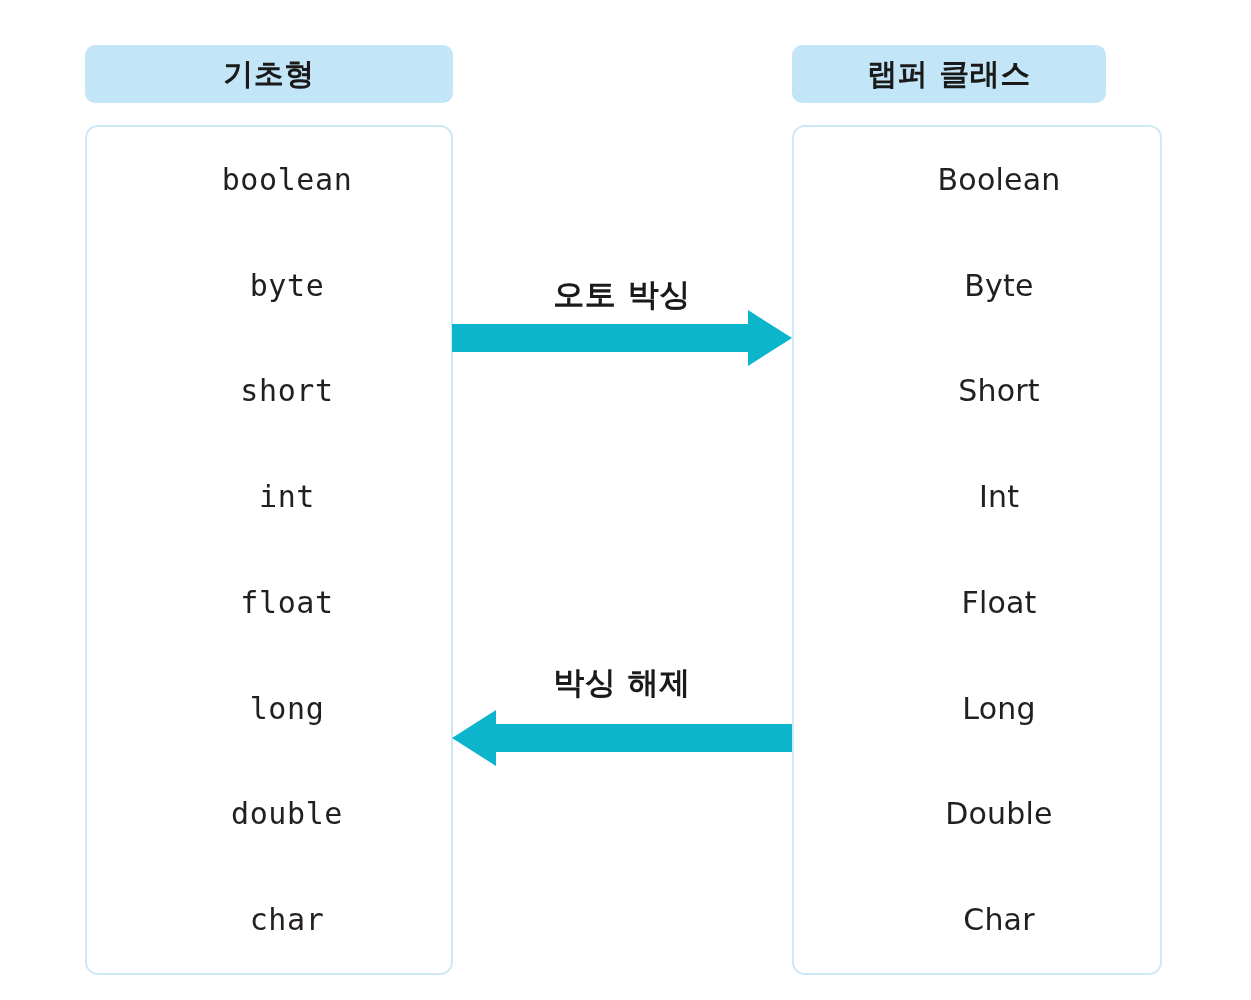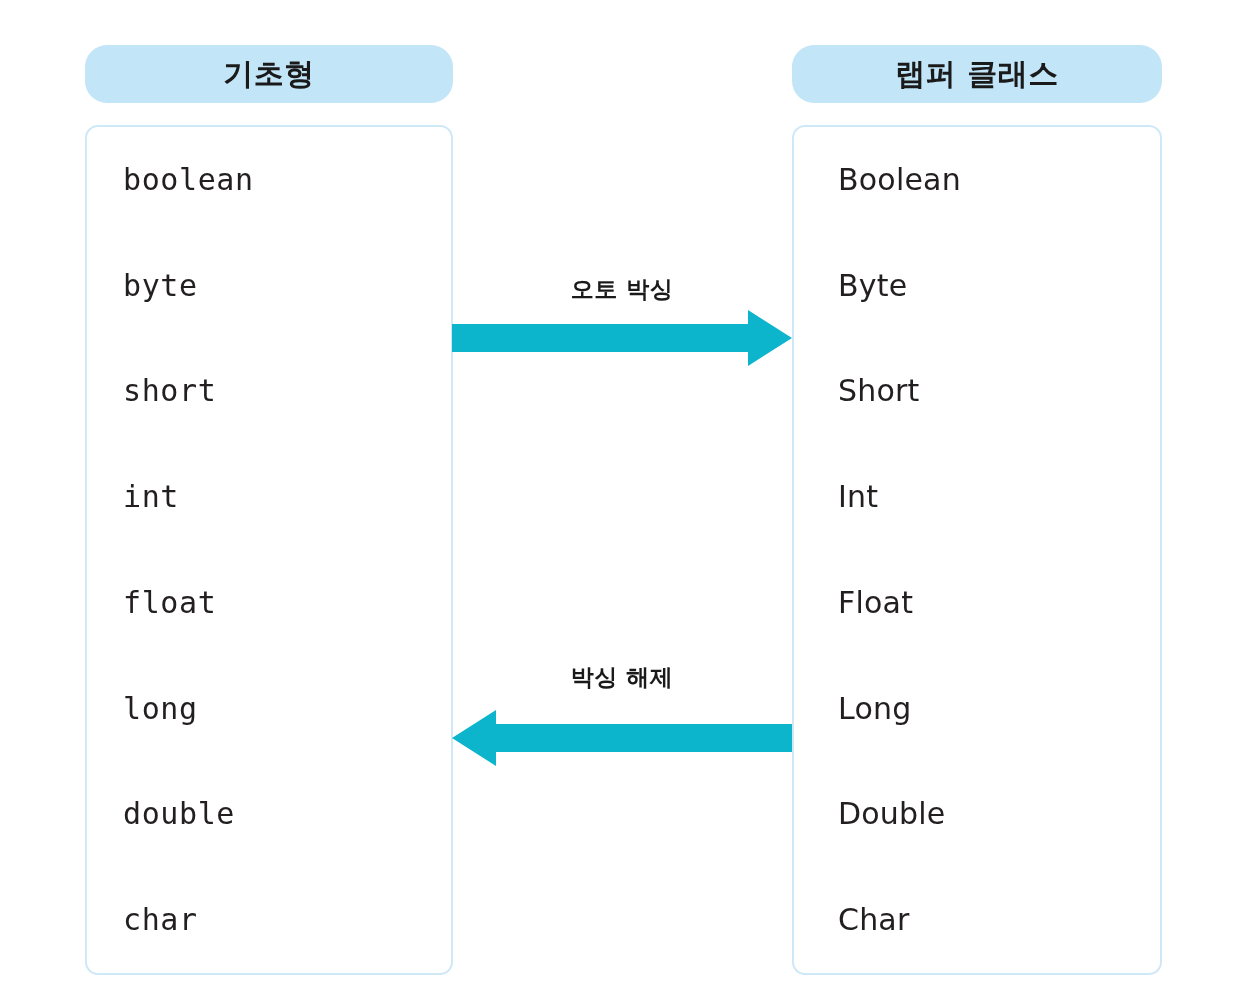--- a/index.html
+++ b/index.html
@@ -14,46 +14,47 @@
     overflow: hidden;
     font-family: "Liberation Sans", sans-serif;
     -webkit-font-smoothing: antialiased;
   }
 
   
   .header-pill {
     position: absolute;
     height: 58px;
     background: #c2e5f7;
-    border-radius: 22px;
+    border-radius: 10px;
     display: flex;
     align-items: center;
     justify-content: center;
     color: #1a1a1a;
     font-size: 30px;
     font-weight: bold;
     letter-spacing: 0.5px;
     font-family: "DejaVu Sans", "Liberation Sans", sans-serif;
   }
   #header-left  { left: 85px;  top: 45px; width: 368px; }
-  #header-right { left: 792px; top: 45px; width: 370px; text-align: center; }
+  #header-right { left: 792px; top: 45px; width: 314px; text-align: center; }
 
   
   .type-box {
     position: absolute;
     top: 125px;
     height: 850px;
     background: #ffffff;
     border: 2px solid #cfe8f7;
     border-radius: 13px;
     box-sizing: border-box;
     padding: 38px 0 38px 0;
     display: flex;
     flex-direction: column;
     justify-content: space-between;
+    text-align: center;
   }
   #box-left  { left: 85px;  width: 368px; }
   #box-right { left: 792px; width: 370px; }
 
   .type-item {
     color: #231f20;
     line-height: 1;
     padding-left: 36px;
   }
   
@@ -81,21 +82,21 @@
   #arrow-unboxing { top: 710px; }
 
   .arrow svg { display: block; width: 100%; height: 100%; }
 
   .arrow-label {
     position: absolute;
     width: 340px;
     left: 452px;
     text-align: center;
     color: #1a1a1a;
-    font-size: 23px;
+    font-size: 31px;
     font-weight: bold;
     font-family: "DejaVu Sans", "Liberation Sans", sans-serif;
     letter-spacing: 0.5px;
   }
   #label-boxing   { top: 274px; }
   #label-unboxing { top: 662px; }
 </style>
 </head>
 <body>
 

